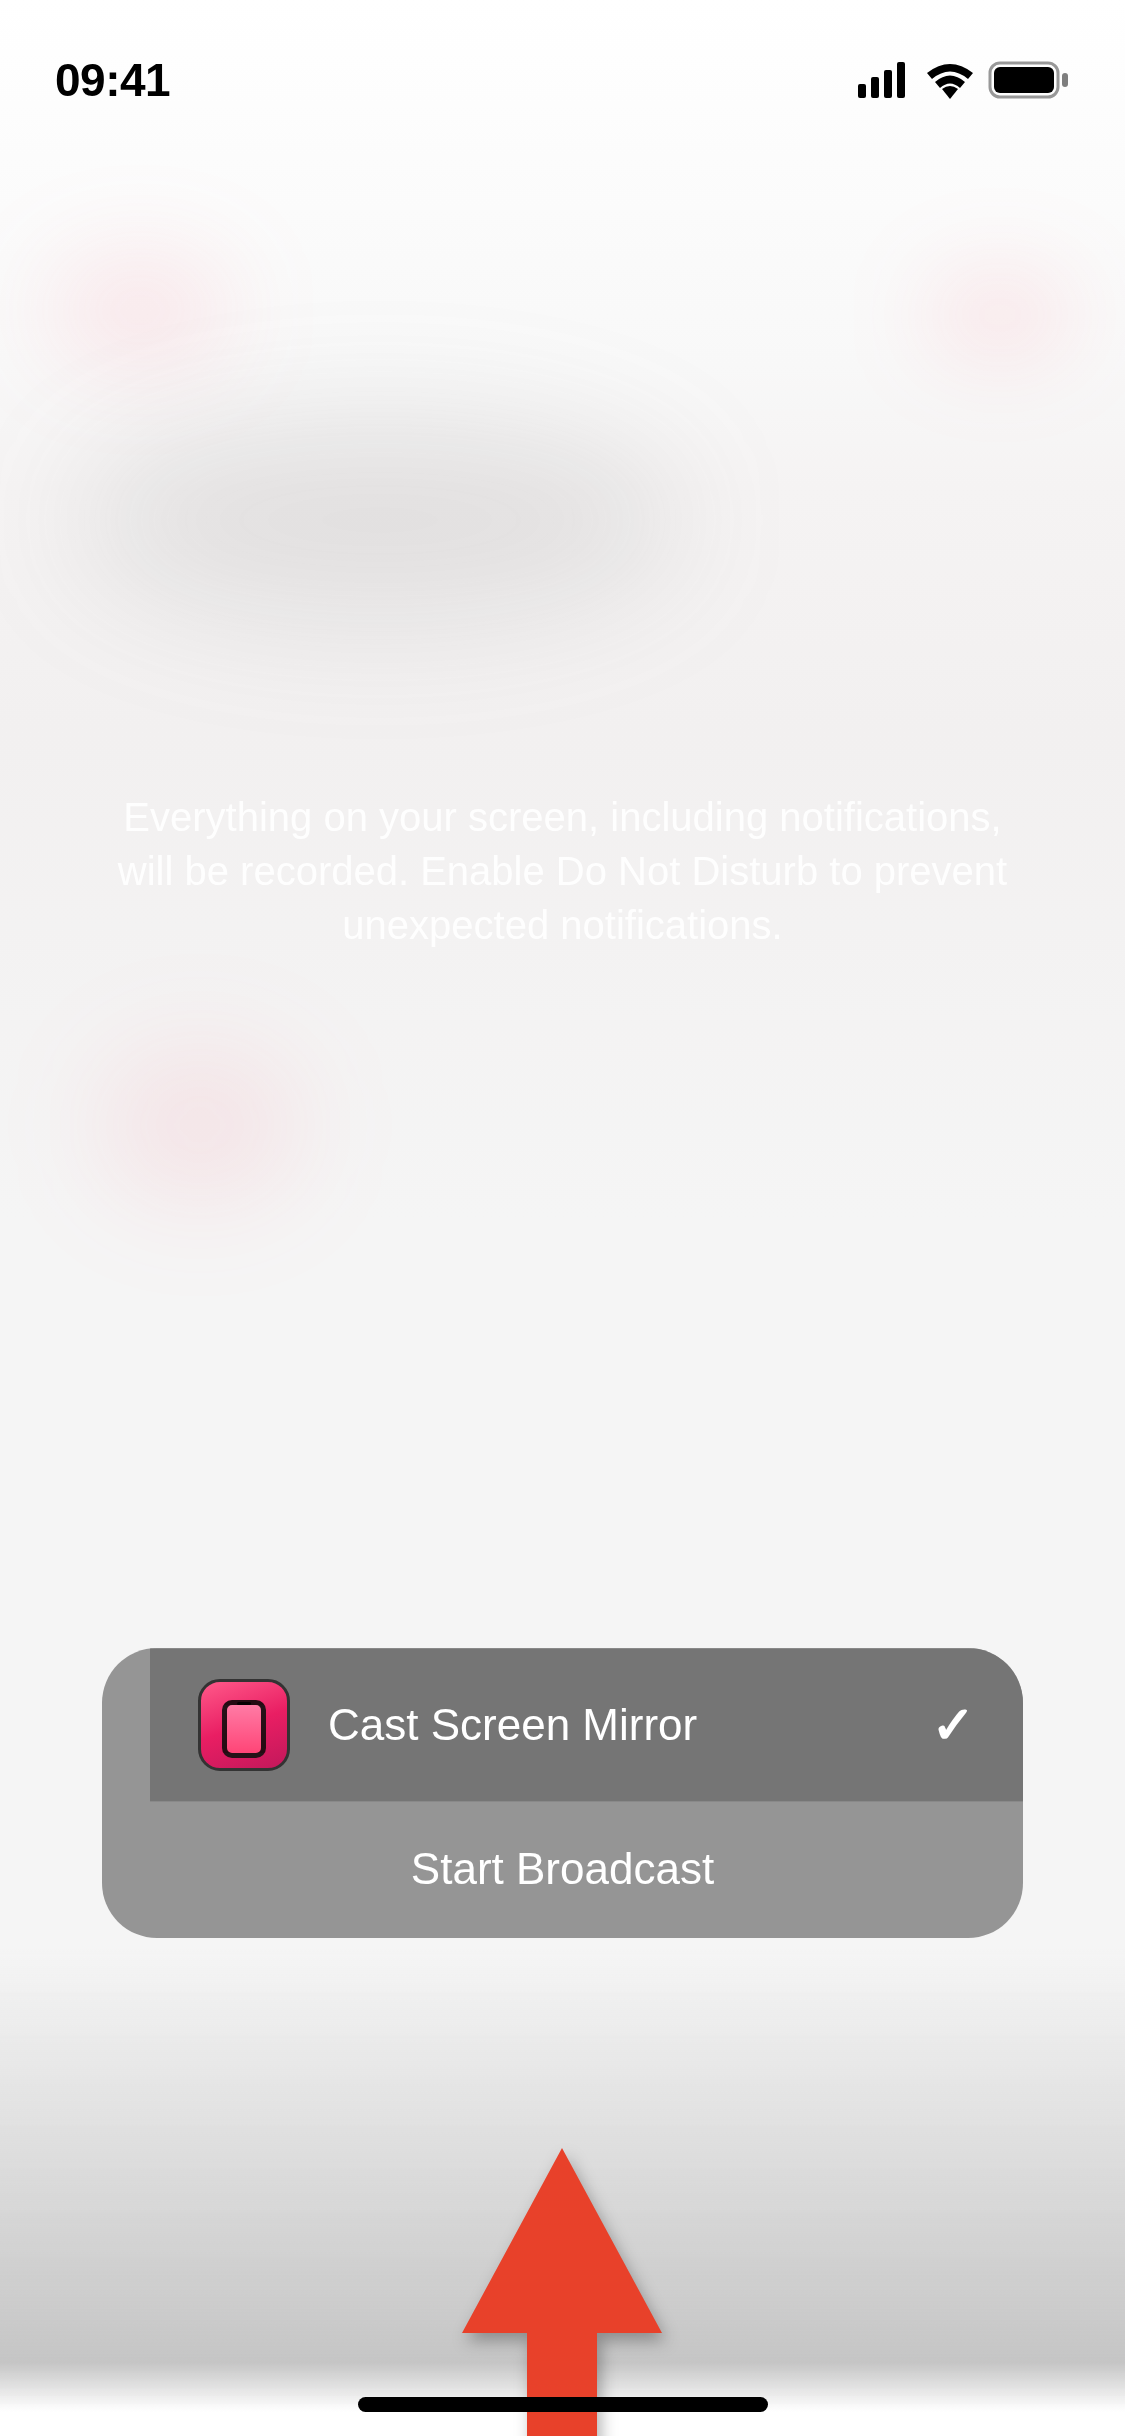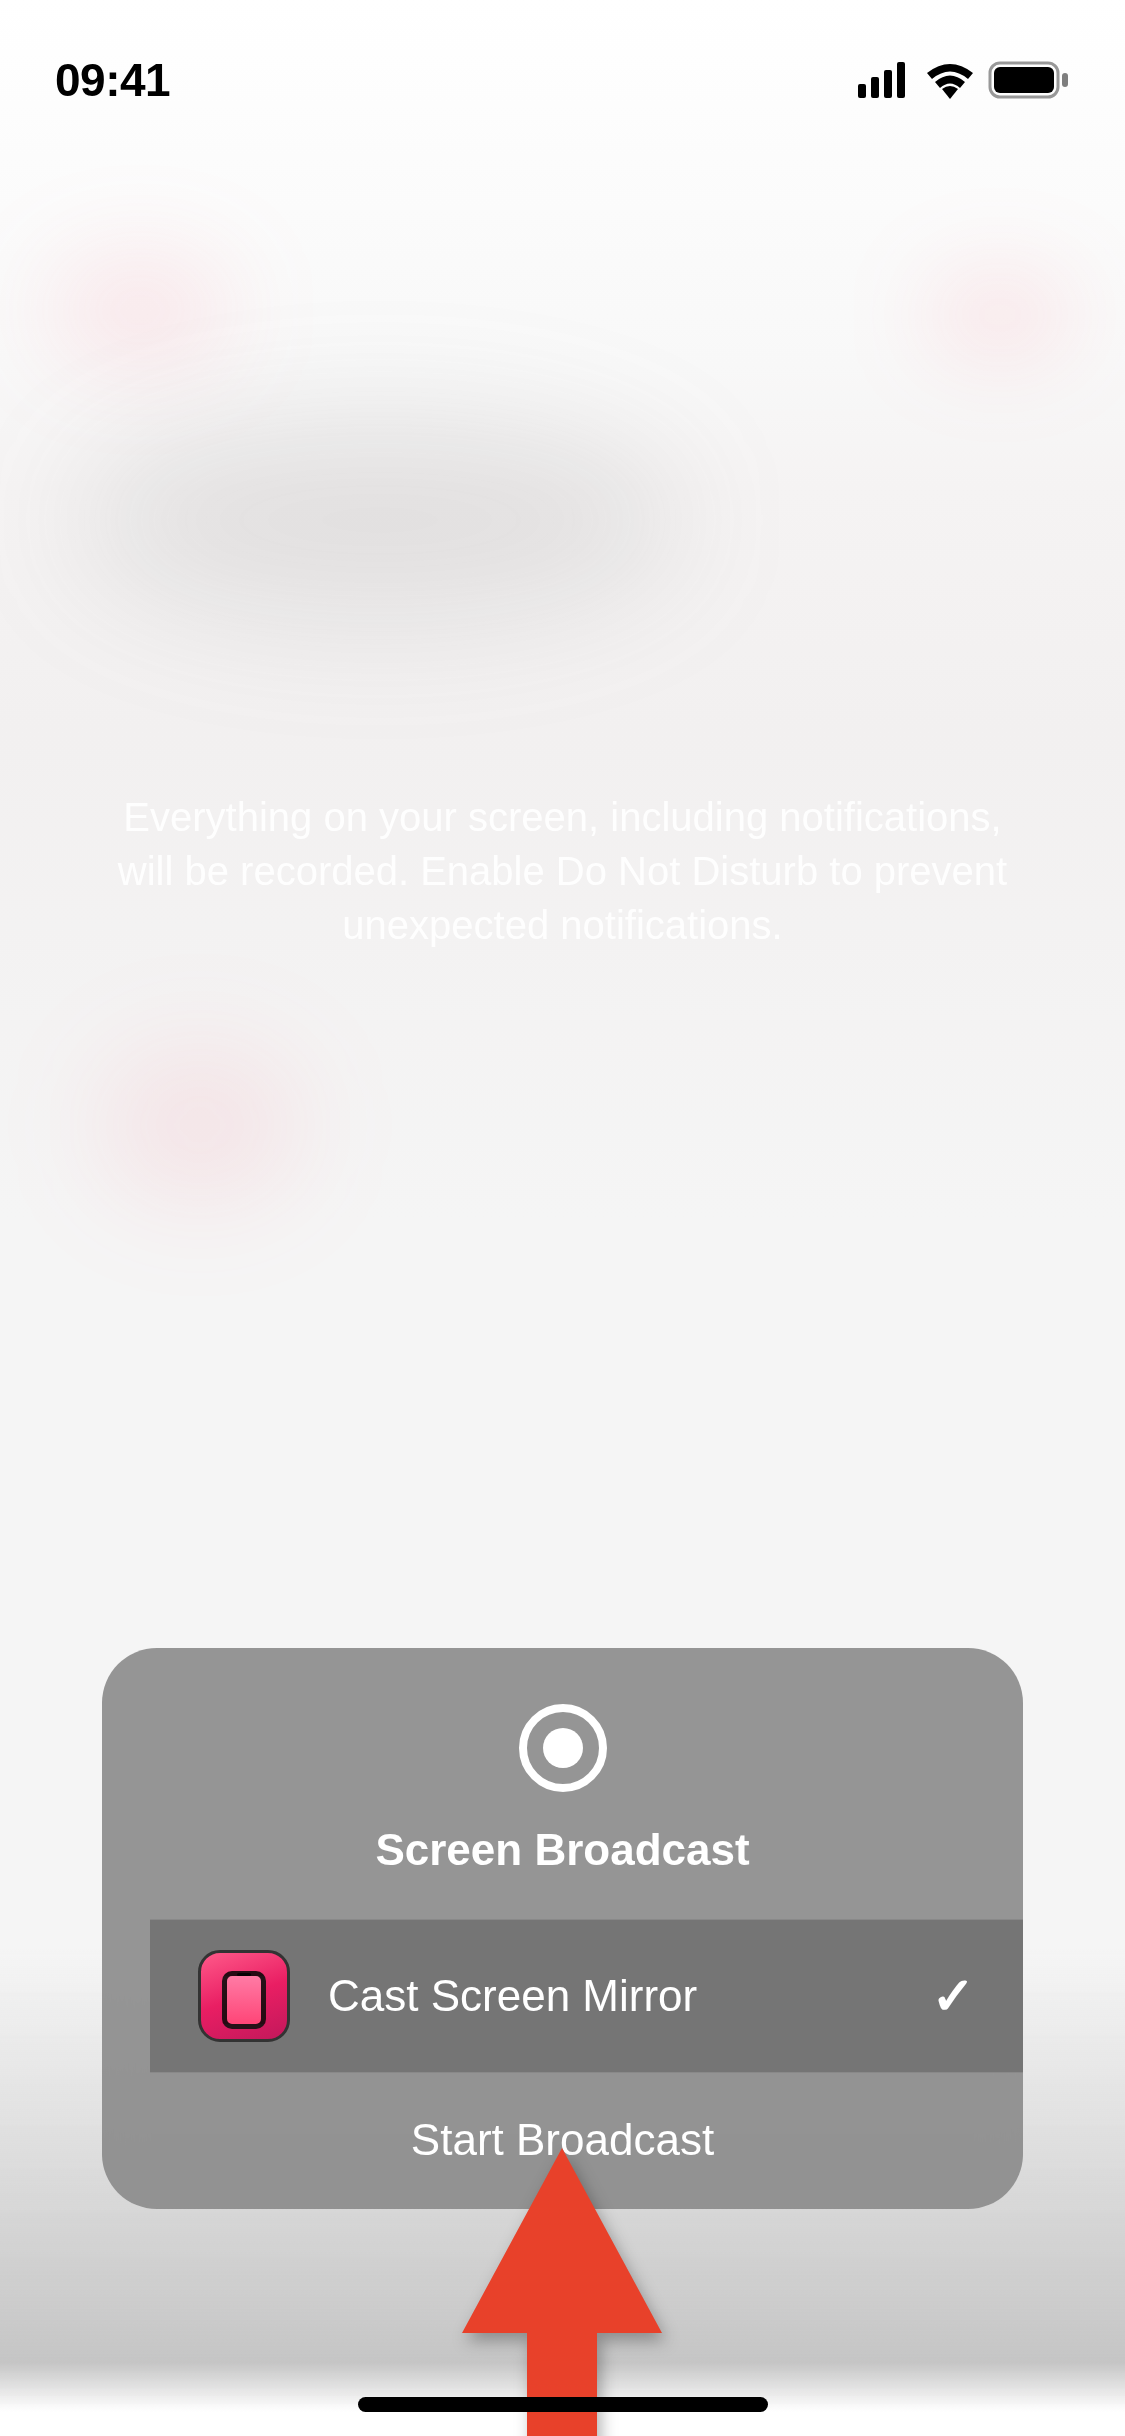--- a/index.html
+++ b/index.html
@@ -274,27 +274,20 @@
       <rect x="2" y="2" width="68" height="34" rx="10" fill="none" stroke="#000" stroke-width="3" opacity="0.4"></rect>
       <rect x="6" y="6" width="60" height="26" rx="6" fill="#000"></rect>
       <rect x="74" y="12" width="6" height="14" rx="3" fill="#000" opacity="0.5"></rect>
     </svg>
   </div>
 </div>
 
 <div class="info-text">Everything on your screen, including notifications, will be recorded. Enable Do Not Disturb to prevent unexpected notifications.</div>
 
 <div class="modal">
-  <div class="modal-header">
-    <svg class="record-icon" viewBox="0 0 90 90">
-      <circle cx="45" cy="45" r="40" fill="none" stroke="#fff" stroke-width="8"></circle>
-      <circle cx="45" cy="45" r="20" fill="#fff"></circle>
-    </svg>
-    <div class="modal-title">Screen Broadcast</div>
-  </div>
 
   <div class="app-row">
     <div class="app-icon">
       <div class="app-icon-inner"></div>
     </div>
     <div class="app-name">Cast Screen Mirror</div>
     <div class="checkmark">✓</div>
   </div>
 
   <div class="start-button">Start Broadcast</div>

